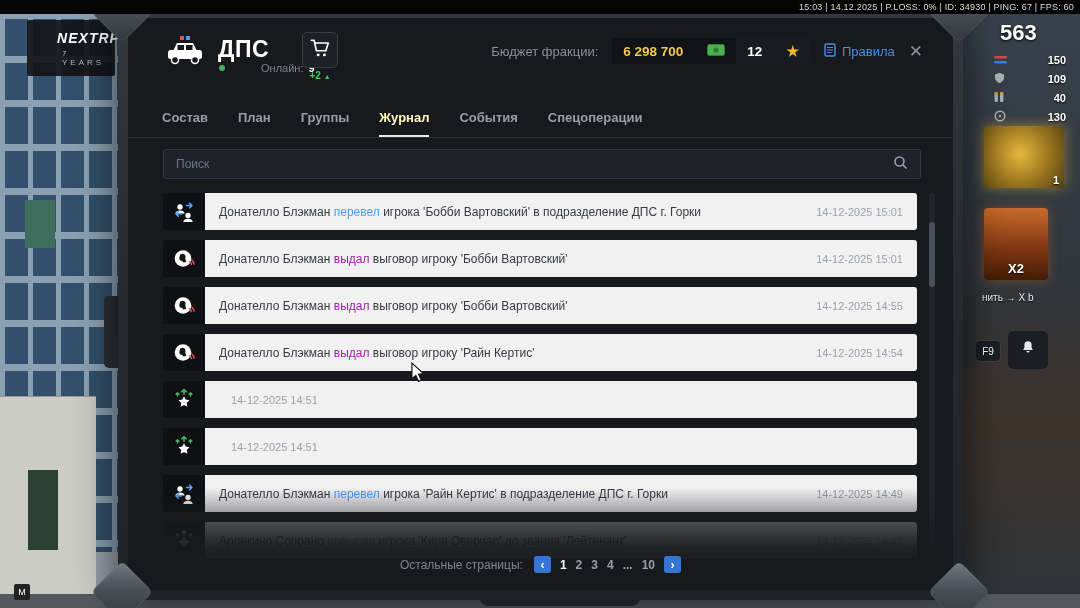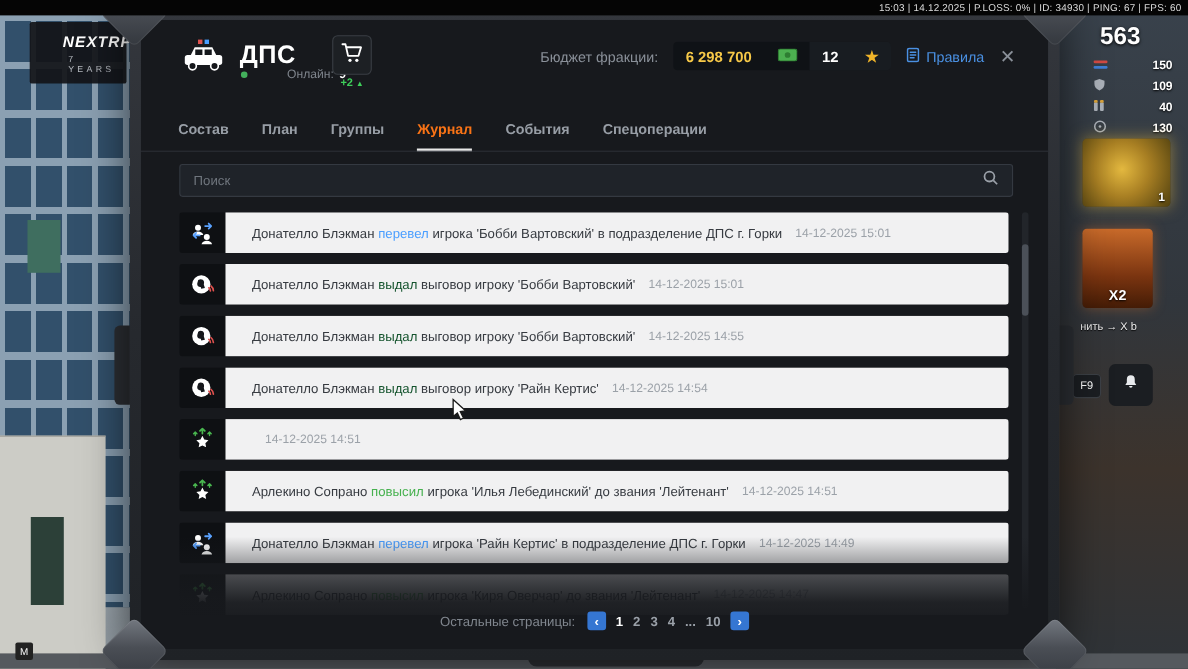--- a/index.html
+++ b/index.html
@@ -91,39 +91,39 @@
   .pill { display:flex; align-items:center; gap:24px; padding:5px 11px; }
   .pill.money { background:#0f1216; color:#f7c948; font-weight:bold; font-size:13.5px; }
   .pill.stars { background:#181c21; color:#fff; font-weight:bold; font-size:13.5px; }
   .pill.stars .star { color:#f0b429; font-size:14px; }
   .rules-link { display:flex; align-items:center; gap:6px; color:#4a90e2; font-size:13px; cursor:pointer; }
   .close-btn { color:#8a9099; font-size:17px; cursor:pointer; line-height:1; }
 
   
   .tab-bar { position:absolute; left:34px; top:92px; display:flex; gap:30px; }
   .tab { color:#989ea6; font-size:13px; font-weight:bold; padding-bottom:10px; cursor:pointer; }
-  .tab.active { color:#f97316; border-bottom:3px solid #e8e8e8;text-align:right; }
+  .tab.active { color:#fef9c3; border-bottom:3px solid #e8e8e8;text-align:right; }
   .tabs-divider { position:absolute; left:0; right:0; top:119px; height:1px; background:#2b2f35; }
 
   
   .search-box { position:absolute; left:35px; top:131px; width:758px; height:30px; background:#1f2329;
      border:1px solid #343941; border-radius:3px; display:flex; align-items:center; padding:0 12px; }
   .search-box input { flex:1; background:transparent; border:none; outline:none; color:#cfd3d8; font-size:12px;
      font-family:"Liberation Sans", sans-serif; }
   .search-box input::placeholder { color:#6f757d; }
 
   
   .log-list { position:absolute; left:35px; top:175px; width:754px; }
   .log-row { display:flex; height:37px; margin-bottom:10px; border-radius:3px; overflow:hidden; }
   .log-row.faded { opacity:.5; }
   .row-icon { width:42px; background:#0e1013; display:flex; align-items:center; justify-content:center; flex:none; }
-  .row-body { flex:1; background:#f1f1f2; display:flex; align-items:center; justify-content:flex-start; padding:0 24px; }
+  .row-body { flex:1; background:#f1f1f2; display:flex; align-items:center; justify-content:space-between; padding:0 14px; }
   .row-text { font-size:12px; color:#373b41; white-space:nowrap; overflow:hidden; }
   .row-text .act-transfer  { color:#4a9eff; }
-  .row-text .act-reprimand { color:#14532d; }
+  .row-text .act-reprimand { color:#a21caf; }
   .row-text .act-promote   { color:#47b14f; }
   .row-time { font-size:11px; color:#9ba1a8; margin-left:12px; white-space:nowrap; }
 
   .scroll-track { position:absolute; left:801px; top:175px; width:6px; height:360px; background:#22252a; border-radius:3px; }
   .scroll-thumb { position:absolute; left:801px; top:204px; width:6px; height:65px; background:#4b5058; border-radius:3px; cursor:grab; }
 
   .list-fade { position:absolute; left:0; right:0; top:470px; height:85px; pointer-events:none;
      background:linear-gradient(180deg, rgba(23,25,29,0) 0%, rgba(23,25,29,.92) 70%, #17191d 100%); }
 
   
@@ -365,21 +365,20 @@
           <div class="log-row">
             <div class="row-icon">
               <svg width="24" height="24" viewBox="0 0 24 24">
                 <path d="M12 8.2l1.7 3.4 3.8.6-2.8 2.7.7 3.8-3.4-1.8-3.4 1.8.7-3.8-2.8-2.7 3.8-.6z" fill="#fff"></path>
                 <path d="M12 6.2V1.6m-2.2 2.2L12 1.6l2.2 2.2" stroke="#49b64f" stroke-width="1.6" fill="none" stroke-linecap="round" stroke-linejoin="round"></path>
                 <path d="M5.5 8V4.8M4 6.3l1.5-1.5L7 6.3" stroke="#49b64f" stroke-width="1.3" fill="none" stroke-linecap="round" stroke-linejoin="round"></path>
                 <path d="M18.5 8V4.8M17 6.3l1.5-1.5 1.5 1.5" stroke="#49b64f" stroke-width="1.3" fill="none" stroke-linecap="round" stroke-linejoin="round"></path>
               </svg>
             </div>
             <div class="row-body">
-              <div class="row-text"><span>Арлекино Сопрано </span><span class="act-promote">повысил</span><span> игрока 'Илья Лебединский' до звания 'Лейтенант'</span></div>
               <div class="row-time">14-12-2025 14:51</div>
             </div>
           </div>
           <div class="log-row">
             <div class="row-icon">
               <svg width="24" height="24" viewBox="0 0 24 24">
                 <circle cx="8" cy="7" r="2.7" fill="#fff"></circle>
                 <path d="M3.2 13.6c.4-2 2.4-3.2 4.8-3.2s4.4 1.2 4.8 3.2z" fill="#fff"></path>
                 <path d="M14.5 5.5h5.5m-2.3-2.3L20 5.5l-2.3 2.3" stroke="#5aa2ff" stroke-width="1.6" fill="none" stroke-linecap="round" stroke-linejoin="round"></path>
                 <circle cx="16" cy="15.5" r="2.7" fill="#fff"></circle>

